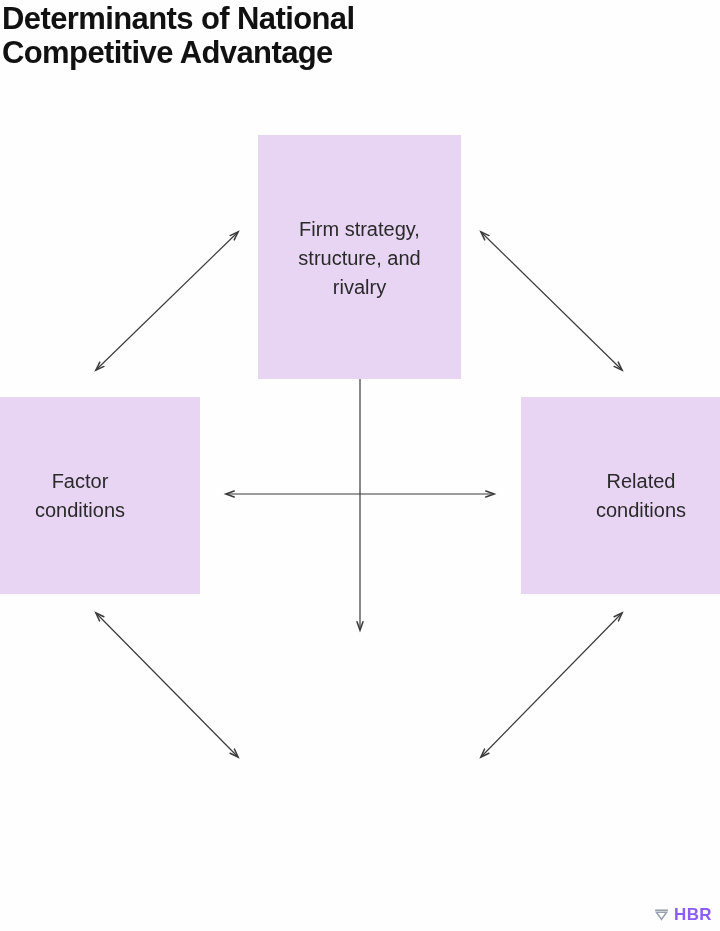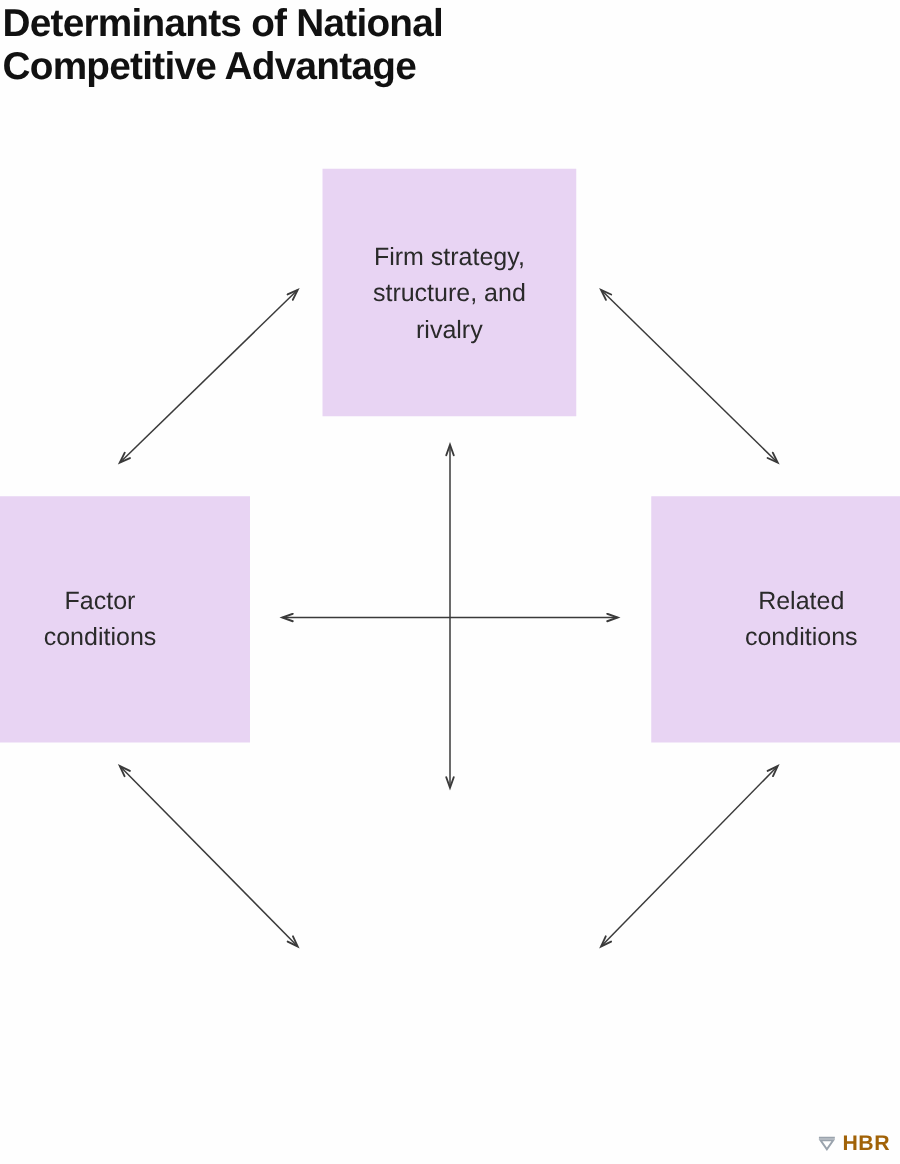--- a/index.html
+++ b/index.html
@@ -48,21 +48,21 @@
     text-align: center;
     color: #2a2a2a;
     font-size: 20px;
     line-height: 29px;
     font-family: "Liberation Sans", sans-serif;
     white-space: pre-line;
     box-sizing: border-box;
     padding: 4px;
   }
 
-  .node-top    { left: 258px; top: 135px;  width: 203px; height: 198px; }
+  .node-top    { left: 258px; top: 135px;  width: 203px; height: 244px; }
   .node-left   { left: -40px; top: 397px;  width: 240px; height: 197px; }
   .node-right  { left: 521px; top: 397px;  width: 240px; height: 197px; }
   .node-bottom { left: 260px; top: 655px;  width: 201px; height: 196px; }
 
   .node-top .node-label,
   .node-bottom .node-label { position: relative; top: 1px; }
 
   
   .arrows {
     position: absolute;
@@ -83,21 +83,21 @@
   }
   .hbr-mark {
     width: 15px;
     height: 15px;
     display: block;
   }
   .hbr-text {
     font-size: 17px;
     font-weight: 700;
     letter-spacing: 0.4px;
-    color: #a16207;
+    color: #8b5cf6;
     font-family: "Liberation Sans", sans-serif;
     line-height: 1;
   }
 </style>
 </head>
 <body>
 
 <div class="canvas">
 
   <div class="title">Determinants of National

